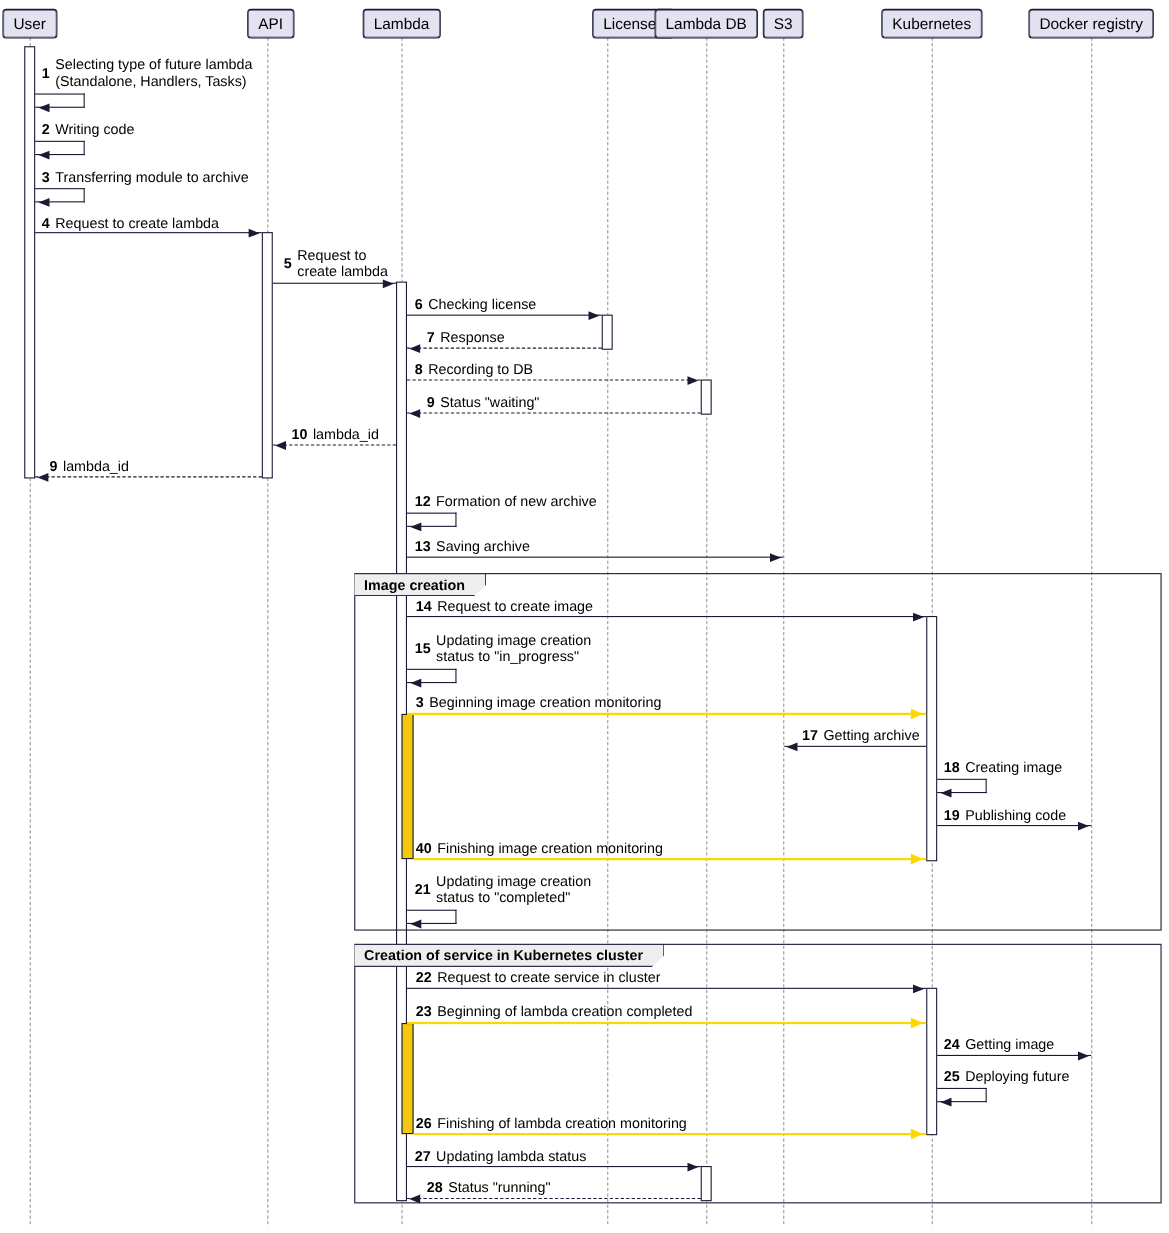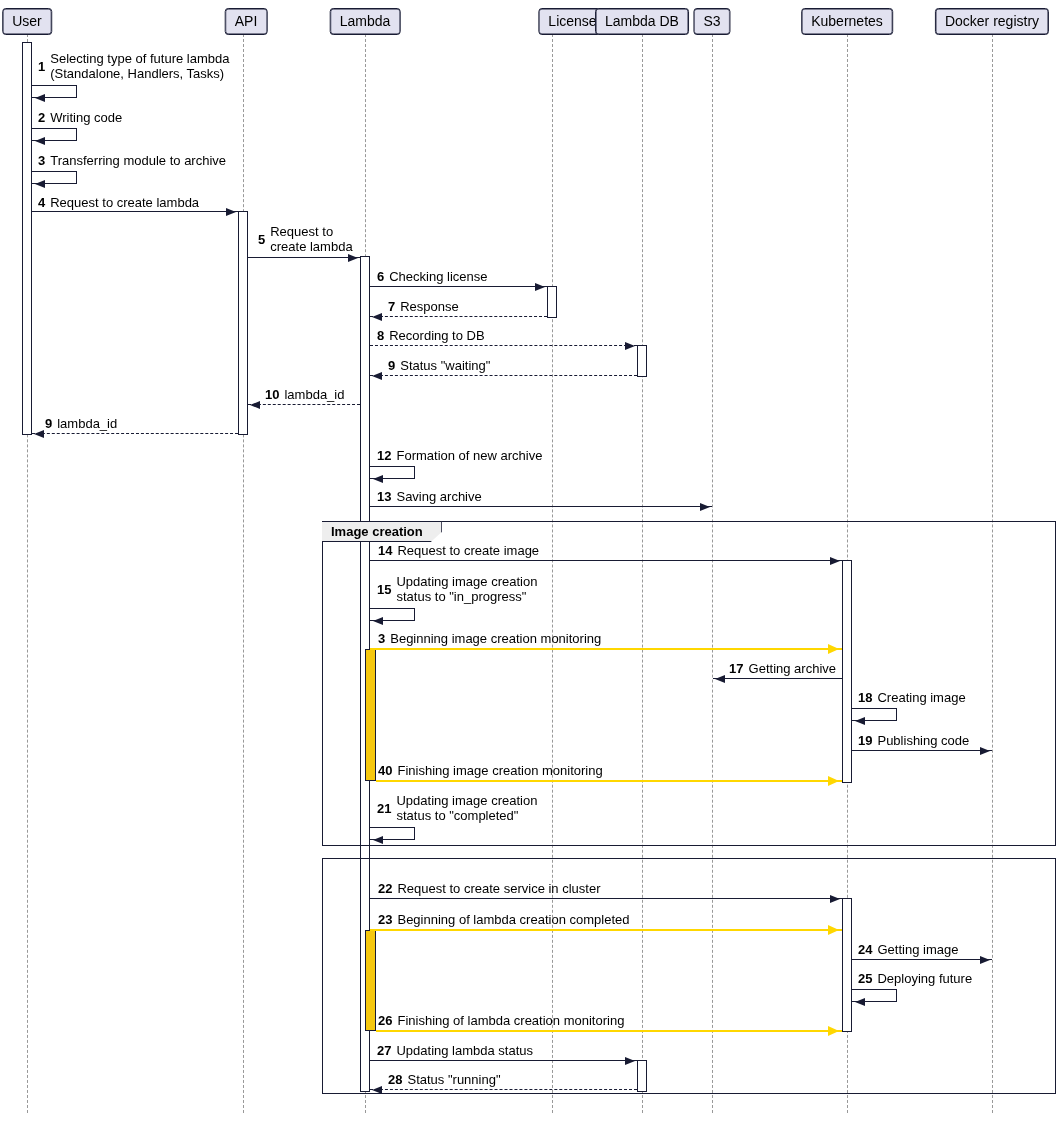--- a/index.html
+++ b/index.html
@@ -69,20 +69,21 @@
   <div class="act" style="left:637px;top:345px;height:32px"></div>
   <div class="act" style="left:842px;top:560px;height:223px"></div>
   <div class="act gold" style="left:365px;top:649px;height:132px"></div>
   <div class="act" style="left:842px;top:898px;height:134px"></div>
   <div class="act gold" style="left:365px;top:930px;height:101px"></div>
   <div class="act" style="left:637px;top:1060px;height:32px"></div>
 
   <div class="frame" style="left:322px;top:521px;width:734px;height:325px"></div>
   <div class="ftitle" style="left:322px;top:521px">Image creation</div>
   <div class="frame" style="left:322px;top:858px;width:734px;height:236px"></div>
+  <div class="ftitle" style="left:322px;top:858px">Creation of service in Kubernetes cluster</div>
 
   <div class="msg" style="left:38px;top:51px">
       <span class="num">1</span>
       <span class="txt">Selecting type of future lambda
 (Standalone, Handlers, Tasks)</span>
     </div>
   <div class="loop" style="left:32px;top:85px">
       <span class="head hl"></span>
     </div>
 

